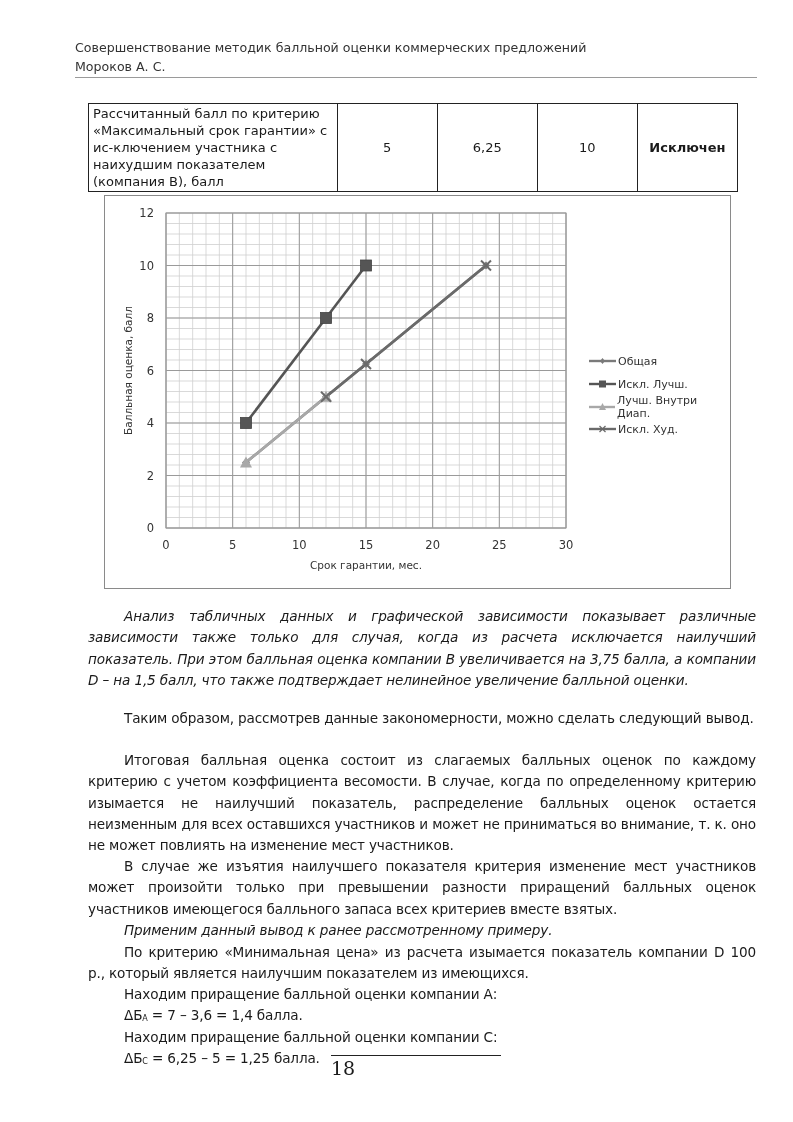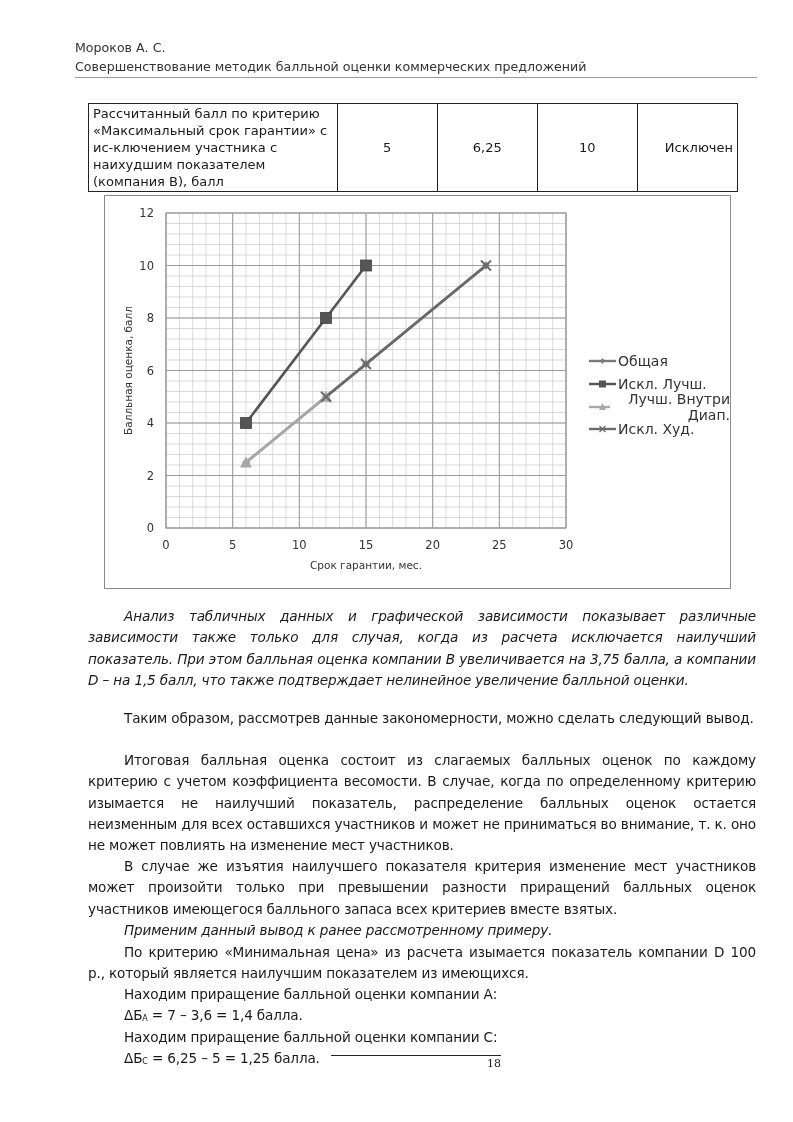--- a/index.html
+++ b/index.html
@@ -6,42 +6,42 @@
   body { width: 793px; height: 1122px; position: relative; overflow: hidden;
          font-family: "DejaVu Sans", sans-serif; color: #1a1a1a; }
   .header { position: absolute; left: 75px; top: 38px; width: 682px;
             font-size: 12.6px; line-height: 19px; color: #333; }
   .header-rule { position: absolute; left: 75px; top: 77px; width: 682px; height: 1px; background: #9a9a9a; }
   table.crit { position: absolute; left: 88px; top: 103px; width: 650px; border-collapse: collapse;
                font-size: 13px; line-height: 17px; }
   table.crit td { border: 1px solid #222; padding: 1px 4px; vertical-align: middle; }
   table.crit td.lbl { width: 237px; }
   table.crit td.num { text-align: center; width: 90px; }
-  table.crit td.bold { font-weight: normal; text-align: right; }
+  table.crit td.bold { font-weight: bold; text-align: center; }
   .p { position: absolute; left: 88px; width: 668px; font-size: 13.6px; line-height: 21.3px;
        text-align: justify; letter-spacing: -0.15px; margin-top: 34px; }
   .intro { top: 179px; left: 124px; }
   .chart-frame { position: absolute; left: 104px; top: 195px; width: 625px; height: 392px;
                  border: 1.5px solid #8a8a8a; background: #fff; }
   .chart-svg { position: absolute; left: 0; top: 0; }
-  .legend { position: absolute; left: 484px; top: 154px; font-size: 14px; color: #333; text-align: right; }
+  .legend { position: absolute; left: 484px; top: 154px; font-size: 11px; color: #333; }
   .legend-item { display: flex; align-items: center; height: 22.7px; }
   .legend-item svg { margin-right: 2px; }
   .pagenum-rule { position: absolute; left: 331px; top: 1055px; width: 170px; height: 1px; background: #222; }
-  .pagenum { position: absolute; left: 331px; top: 1057px; width: 170px; text-align: right;
-             font-family: "DejaVu Serif", serif; font-size: 11px; }
+  .pagenum { position: absolute; left: 331px; top: 1057px; width: 170px; text-align: left;
+             font-family: "DejaVu Serif", serif; font-size: 19px; }
   .ind { display: inline-block; width: 36px; }
   sub { font-size: 8px; vertical-align: -1px; }
 </style>
 </head>
 <body>
 
 <div class="header">
+  <div>Совершенствование методик балльной оценки коммерческих предложений</div>
   <div>Мороков А. С.</div>
-  <div>Совершенствование методик балльной оценки коммерческих предложений</div>
 </div>
 <div class="header-rule"></div>
 
 <table class="crit">
   <tbody>
       <tr>
     <td class="lbl">Рассчитанный балл по критерию «Максимальный срок гарантии» с ис-ключением участника с наихудшим показателем (компания В), балл</td>
     <td class="num">5</td>
     <td class="num">6,25</td>
     <td class="num">10</td>

